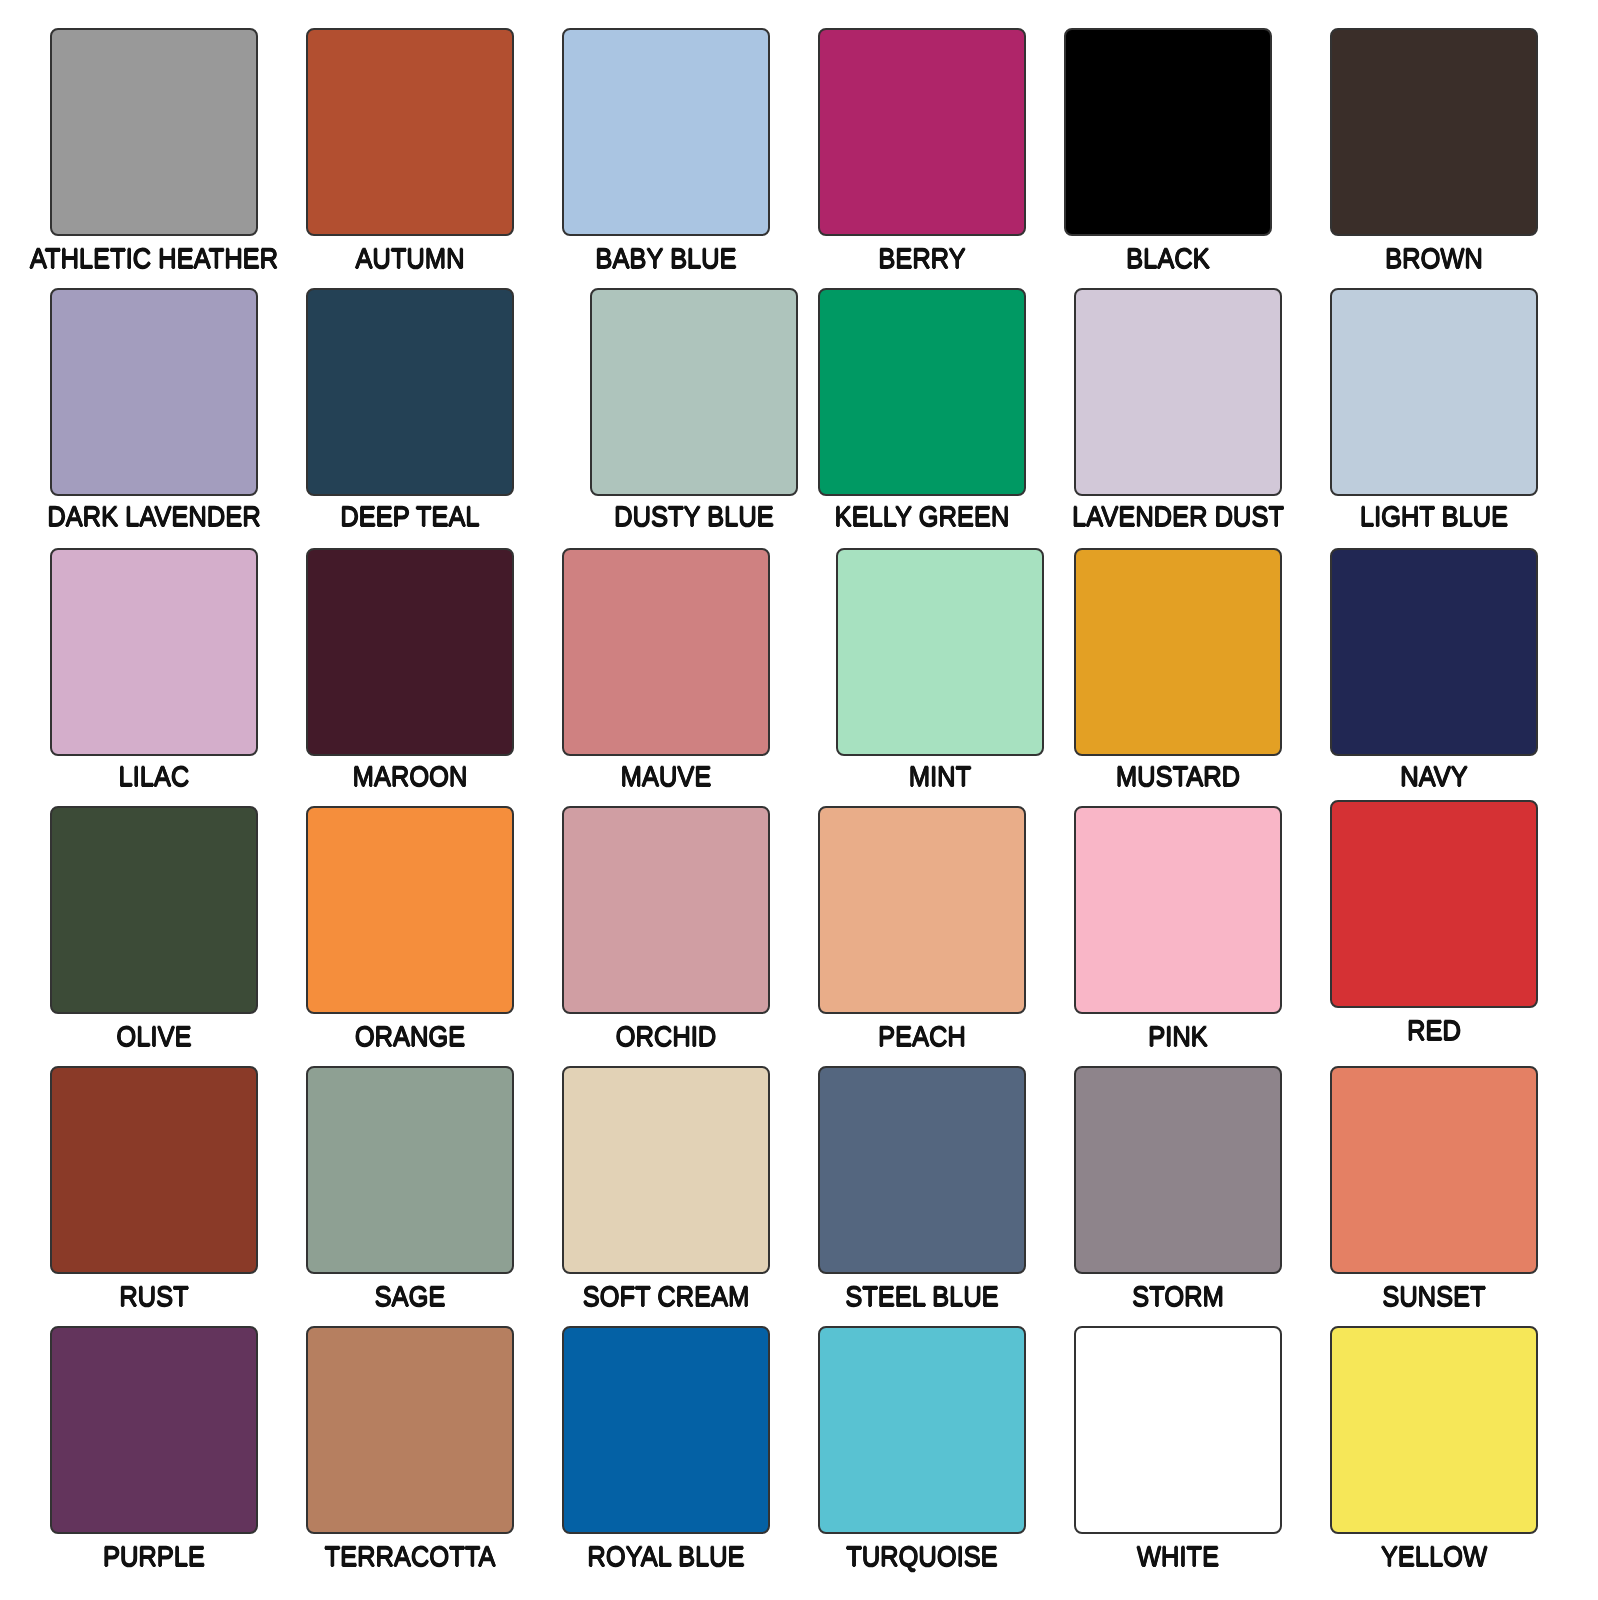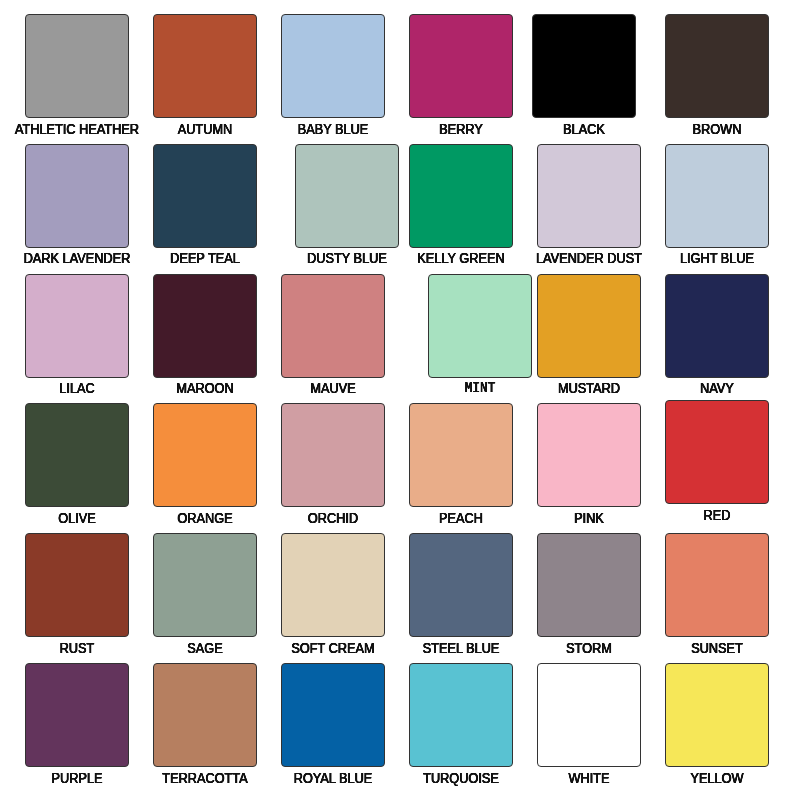--- a/index.html
+++ b/index.html
@@ -82,21 +82,21 @@
       <div class="label">LILAC</div>
     </div>
     <div class="cell" style="left: 152.97px; top: 273.5px;">
       <div class="swatch" style="width: 104px; height: 104px; border-radius: 4px; border-color: rgb(51, 51, 51); background-color: rgb(67, 26, 41);"></div>
       <div class="label">MAROON</div>
     </div>
     <div class="cell" style="left: 280.94px; top: 273.5px;">
       <div class="swatch" style="width: 104px; height: 104px; border-radius: 4px; border-color: rgb(51, 51, 51); background-color: rgb(207, 129, 129);"></div>
       <div class="label">MAUVE</div>
     </div>
-    <div class="cell" style="left: 428px; top: 273.5px; font-family: Liberation Mono, monospace;">
+    <div class="cell" style="left: 418px; top: 273.5px;">
       <div class="swatch" style="width: 104px; height: 104px; border-radius: 4px; border-color: rgb(51, 51, 51); background-color: rgb(167, 225, 192);"></div>
       <div class="label">MINT</div>
     </div>
     <div class="cell" style="left: 536.88px; top: 273.5px;">
       <div class="swatch" style="width: 104px; height: 104px; border-radius: 4px; border-color: rgb(51, 51, 51); background-color: rgb(227, 160, 36);"></div>
       <div class="label">MUSTARD</div>
     </div>
     <div class="cell" style="left: 664.85px; top: 273.5px;">
       <div class="swatch" style="width: 104px; height: 104px; border-radius: 4px; border-color: rgb(51, 51, 51); background-color: rgb(33, 39, 83);"></div>
       <div class="label">NAVY</div>

